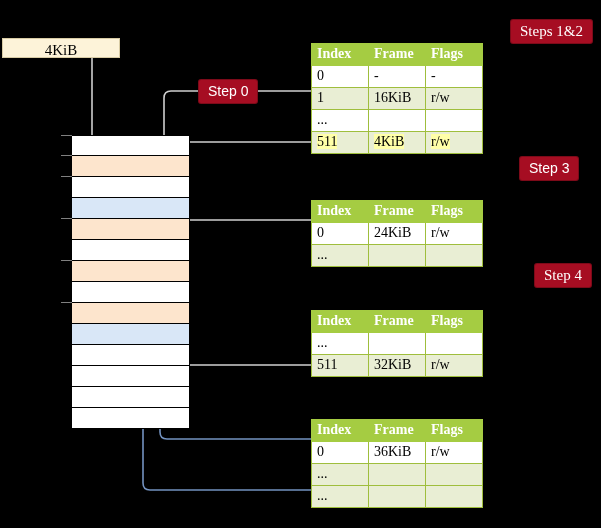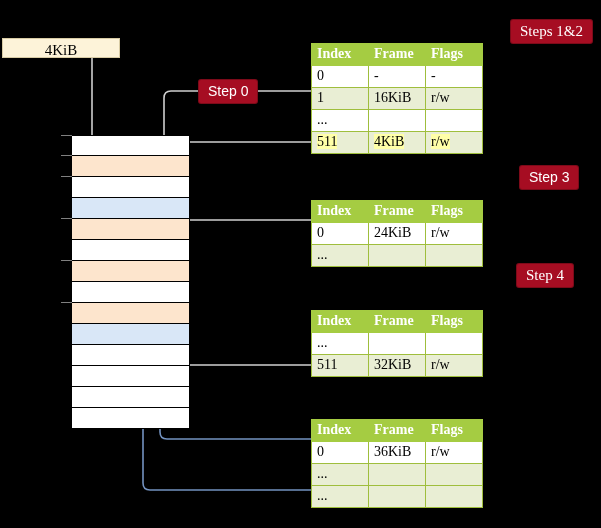--- a/index.html
+++ b/index.html
@@ -145,24 +145,24 @@
   <div class="srcbox" style="left:2px; top:38px; width:118px; height:20px;">
     <span>4KiB</span>
   </div>
 
   <div class="badge sans" style="left:199px; top:40px;margin-top:40px;">
     <span>Step 0</span>
   </div>
   <div class="badge" style="left:511px; top:20px;">
     <span>Steps 1&amp;2</span>
   </div>
-  <div class="badge sans" style="left:520px; top:166px;">
+  <div class="badge sans" style="left:520px; top:157px;">
     <span>Step 3</span>
   </div>
-  <div class="badge" style="left:517px; top:264px;">
+  <div class="badge" style="left:535px; top:264px;">
     <span>Step 4</span>
   </div>
 
   <div class="stack" id="stack">
       <div class="memrow">
         <span class="tick"></span>
       </div>
       <div class="memrow peach">
         <span class="tick"></span>
       </div>

